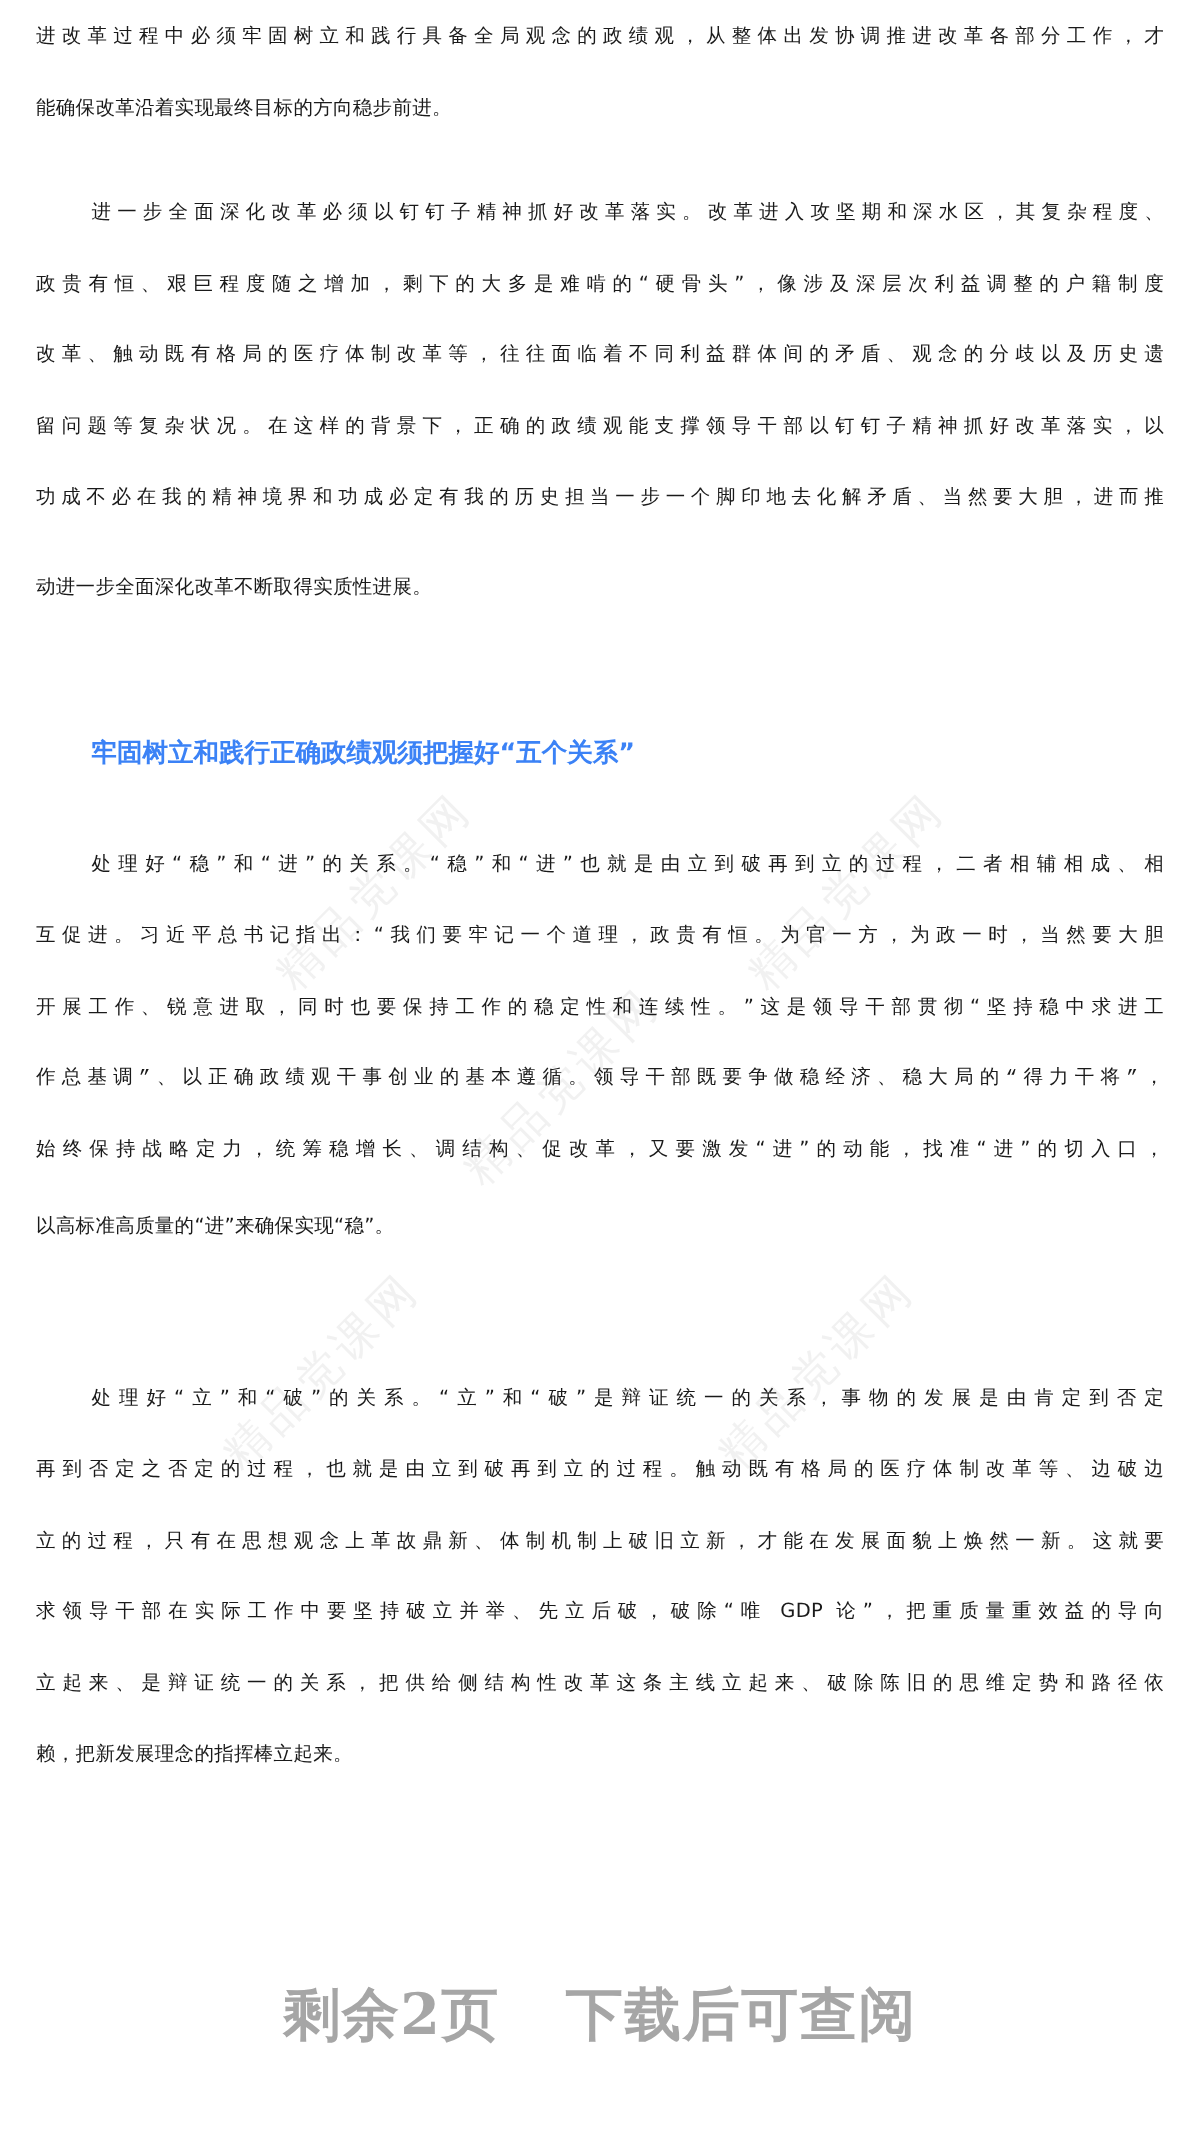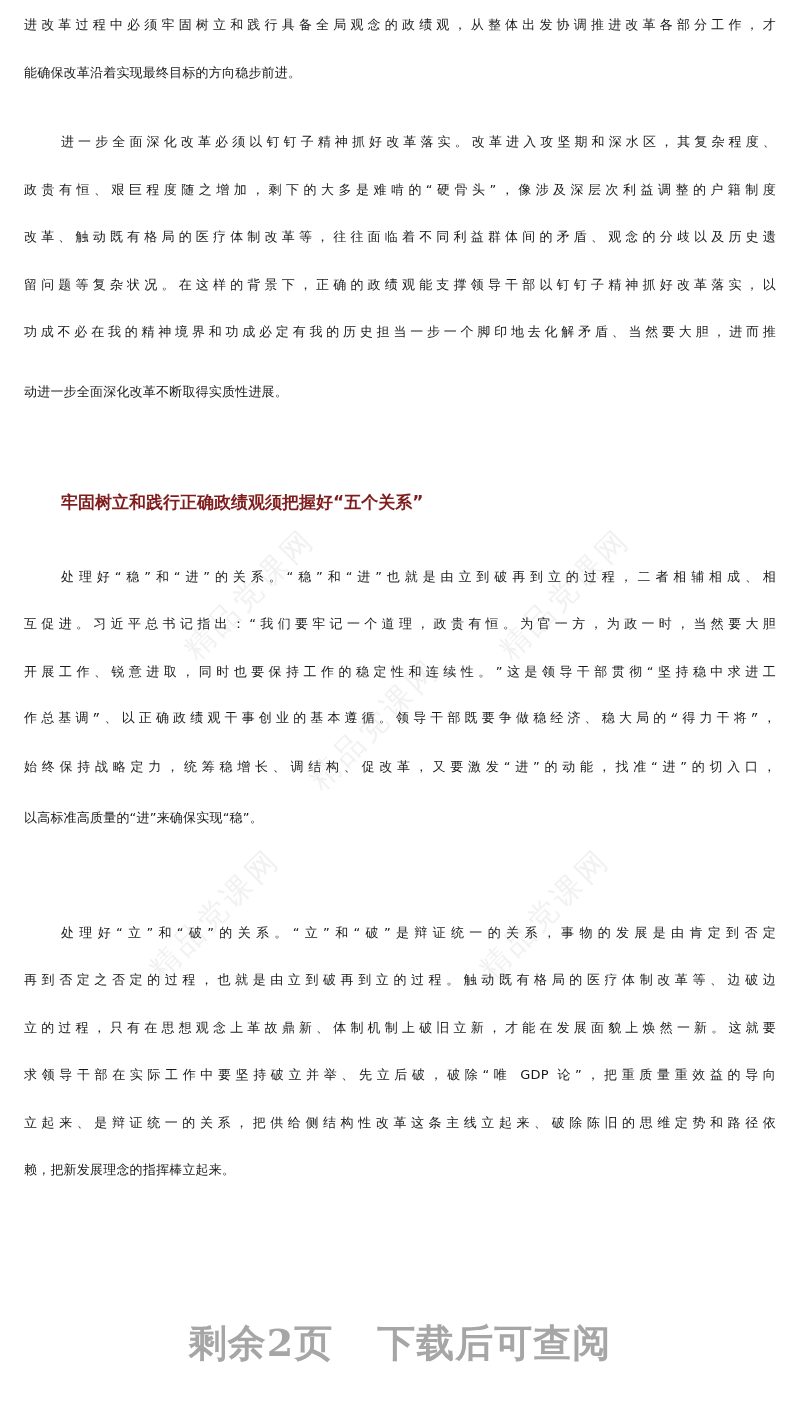--- a/index.html
+++ b/index.html
@@ -4,21 +4,21 @@
 <style>
   html, body { margin: 0; padding: 0; background: #ffffff; }
   body { width: 800px; height: 1421px; position: relative; overflow: hidden;
          font-family: "DejaVu Sans", "Liberation Sans", sans-serif; color: #1a1a1a; }
   .page { position: absolute; left: 0; top: 0; width: 800px; height: 1421px; }
   .line { position: absolute; left: 24px; width: 752px; font-size: 13px; line-height: 24px;
           white-space: nowrap; overflow: visible; letter-spacing: 0.2px; text-align: justify; text-align-last: justify; }
   .line.last { text-align-last: left; }
   .line.indent { left: 61px; width: 715px; }
   .heading { position: absolute; left: 61px; top: 490px; font-size: 17px; font-weight: bold;
-             line-height: 24px; white-space: nowrap; color: #7f1d1d; }
+             line-height: 24px; white-space: nowrap; color: #3b82f6; }
   .footer-note { position: absolute; left: 0; width: 800px; top: 1318px; text-align: center;
                  font-family: "DejaVu Serif", "Liberation Serif", serif; font-weight: bold;
                  font-size: 38px; color: #a6a6a6; letter-spacing: 1px; }
   .footer-note span { display: inline-block; }
   .footer-note .gap { width: 44px; }
   .wm { position: absolute; font-size: 30px; color: rgba(150,150,150,0.13); transform: rotate(-45deg);
         transform-origin: left top; white-space: nowrap; letter-spacing: 4px; pointer-events: none; }
 </style>
 </head>
 <body>

